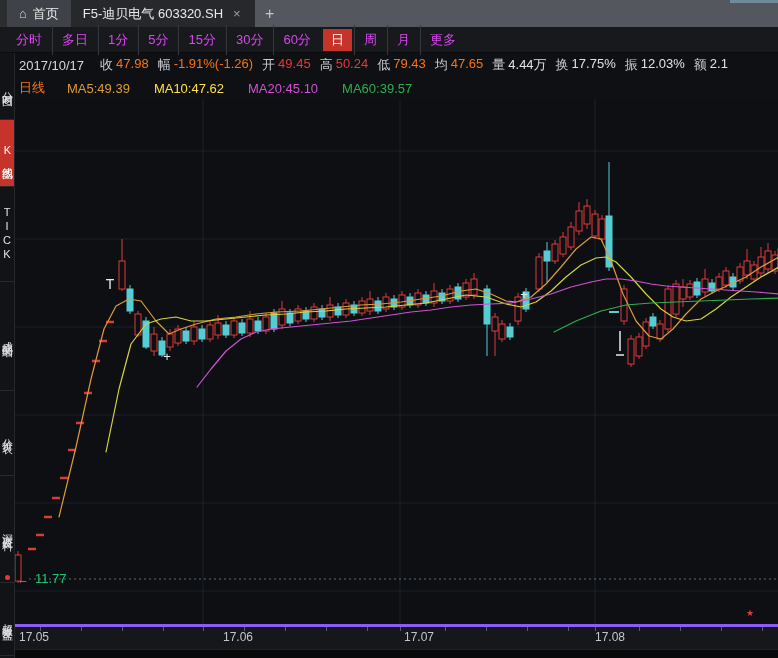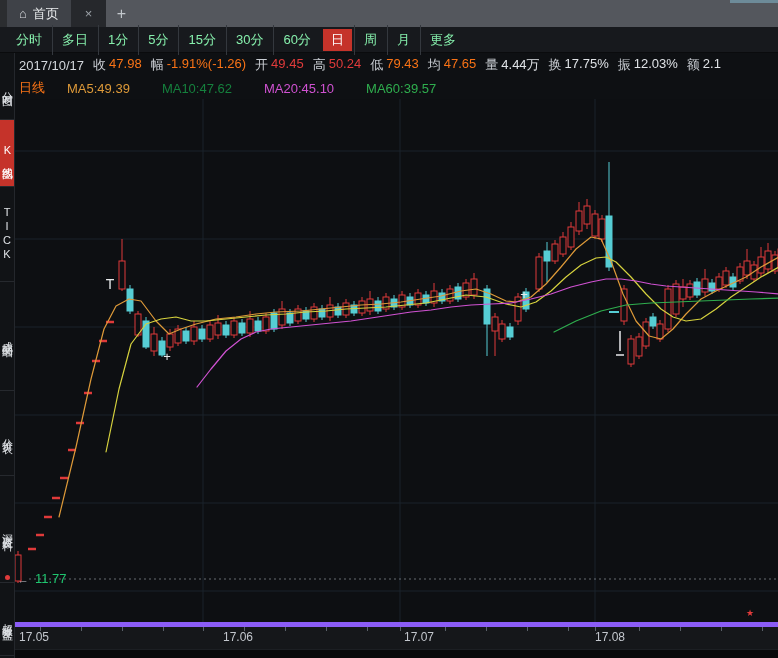--- a/index.html
+++ b/index.html
@@ -14,72 +14,73 @@
   .tab.home{background:#3f4248;gap:6px;}
   .tab.active{background:#26282c;gap:8px;}
   .home-ico{color:#d6d9dc;font-size:13px;line-height:1;}
   .close-x{color:#9ba1a7;font-size:13px;padding:0 2px;}
   .newtab{display:flex;align-items:center;justify-content:center;width:30px;color:#c2c7cc;font-size:16px;}
   .corner-sliver{position:absolute;right:0;top:0;width:48px;height:3px;background:#6d8b99;}
 
   
   .toolbar{height:25px;background:#17191d;display:flex;align-items:center;flex:0 0 auto;
            border-bottom:1px solid #0a0b0d;padding-left:6px;}
-  .tf{font-size:13px;color:#86efac;padding:10px 10px;position:relative;}
+  .tf{font-size:13px;color:#d946ef;padding:10px 10px;position:relative;}
   .tf:not(:first-child)::before{content:"";position:absolute;left:0;top:4px;bottom:4px;width:1px;background:#34383e;}
   .tf.sel{background:#c5332a;color:#fff;padding:2px 8px;margin:0 2px;}
   .tf.sel::before{display:none;}
 
   
   .mainrow{flex:1 1 auto;display:flex;min-height:0;}
   .sidebar{width:14px;background:#111316;border-right:1px solid #24272c;display:flex;flex-direction:column;
            position:relative;flex:0 0 auto;}
   .side-item{writing-mode:vertical-rl;text-orientation:upright;color:#dfe2e6;font-size:11px;
              display:flex;align-items:center;justify-content:center;letter-spacing:2px;
              border-bottom:1px solid #26292e;}
   .side-item.sel{background:#c5332a;color:#fff;}
   .side-dot{position:absolute;left:5px;width:5px;height:5px;border-radius:50%;background:#e13b3b;}
 
   .rightcol{flex:1 1 auto;display:flex;flex-direction:column;min-width:0;}
 
   
-  .infobar{height:24px;background:#0e1013;display:flex;align-items:center;gap:9px;
+  .infobar{height:24px;background:#0e1013;display:flex;align-items:center;gap:16px;
            padding-left:4px;white-space:nowrap;overflow:hidden;flex:0 0 auto;font-size:13px;}
   .infobar .date{color:#d4d8dd;}
   .pair{display:flex;gap:3px;}
   .pair .lb{color:#c9cdd3;}
   .v-green{color:#f97316;} .v-red{color:#e13b3b;} .v-white{color:#dfe2e6;}
 
   
   .mabar{height:22px;background:#0e1013;display:flex;align-items:center;gap:22px;
          padding-left:4px;font-size:13px;white-space:nowrap;overflow:hidden;flex:0 0 auto;}
   .mabar .sym{color:#dfe2e6;margin-right:-8px;}
 
   
   .chartwrap{flex:1 1 auto;position:relative;background:#0d0f12;min-height:0;}
   .chartwrap svg{display:block;}
 
   
-  .xaxis{height:22px;background:#15171a;border-top:5px solid #8b5cf6;position:relative;flex:0 0 auto;text-align:right;}
+  .xaxis{height:22px;background:#15171a;border-top:3px solid #8b5cf6;position:relative;flex:0 0 auto;text-align:right;}
   .xlab{position:absolute;top:3px;font-size:12px;color:#c3c7cd;}
   .xtick{position:absolute;top:0;width:1px;height:4px;background:#596068;}
   .bottomstrip{height:8px;background:#08090b;border-top:1px solid #1c1f23;flex:0 0 auto;}
 </style>
 </head>
 <body>
 
 <div class="app">
 
   <div class="tabbar">
     <div class="edge"></div>
     <div class="tab home">
       <span class="home-ico">⌂</span>
       <span>首页</span>
     </div>
     <div class="tab active">
+      <span>F5-迪贝电气 603320.SH</span>
       <span class="close-x">×</span>
     </div>
     <div class="newtab">+</div>
     <div class="corner-sliver"></div>
   </div>
 
   <div class="toolbar" id="toolbar-items">
       <span class="tf">分时</span>
       <span class="tf">多日</span>
       <span class="tf">1分</span>
@@ -148,23 +149,23 @@
             </span>
             <span class="pair">
               <span class="lb">额</span>
               <span class="v-white">2.1</span>
             </span>
           </span>
       </div>
 
       <div class="mabar">
         <span id="period-label" style="color: #f97316;">日线</span>
-        <span id="ma-items" style="display:flex;gap:32px;">
+        <span id="ma-items" style="display:flex;gap:24px;">
             <span style="color: rgb(222, 154, 57);">MA5:49.39</span>
-            <span style="color: #15803d;">MA10:47.62</span>
+            <span style="color: #fde047;">MA10:47.62</span>
             <span style="color: rgb(208, 82, 210);">MA20:45.10</span>
             <span style="color: rgb(47, 174, 78);">MA60:39.57</span>
           </span>
       </div>
 
       <div class="chartwrap">
         <svg id="chart-svg" width="763" height="530">
             <line x1="188" y1="0" x2="188" y2="530" stroke="#1b222b" stroke-width="1"></line>
             <line x1="385" y1="0" x2="385" y2="530" stroke="#1b222b" stroke-width="1"></line>
             <line x1="580" y1="0" x2="580" y2="530" stroke="#1b222b" stroke-width="1"></line>

